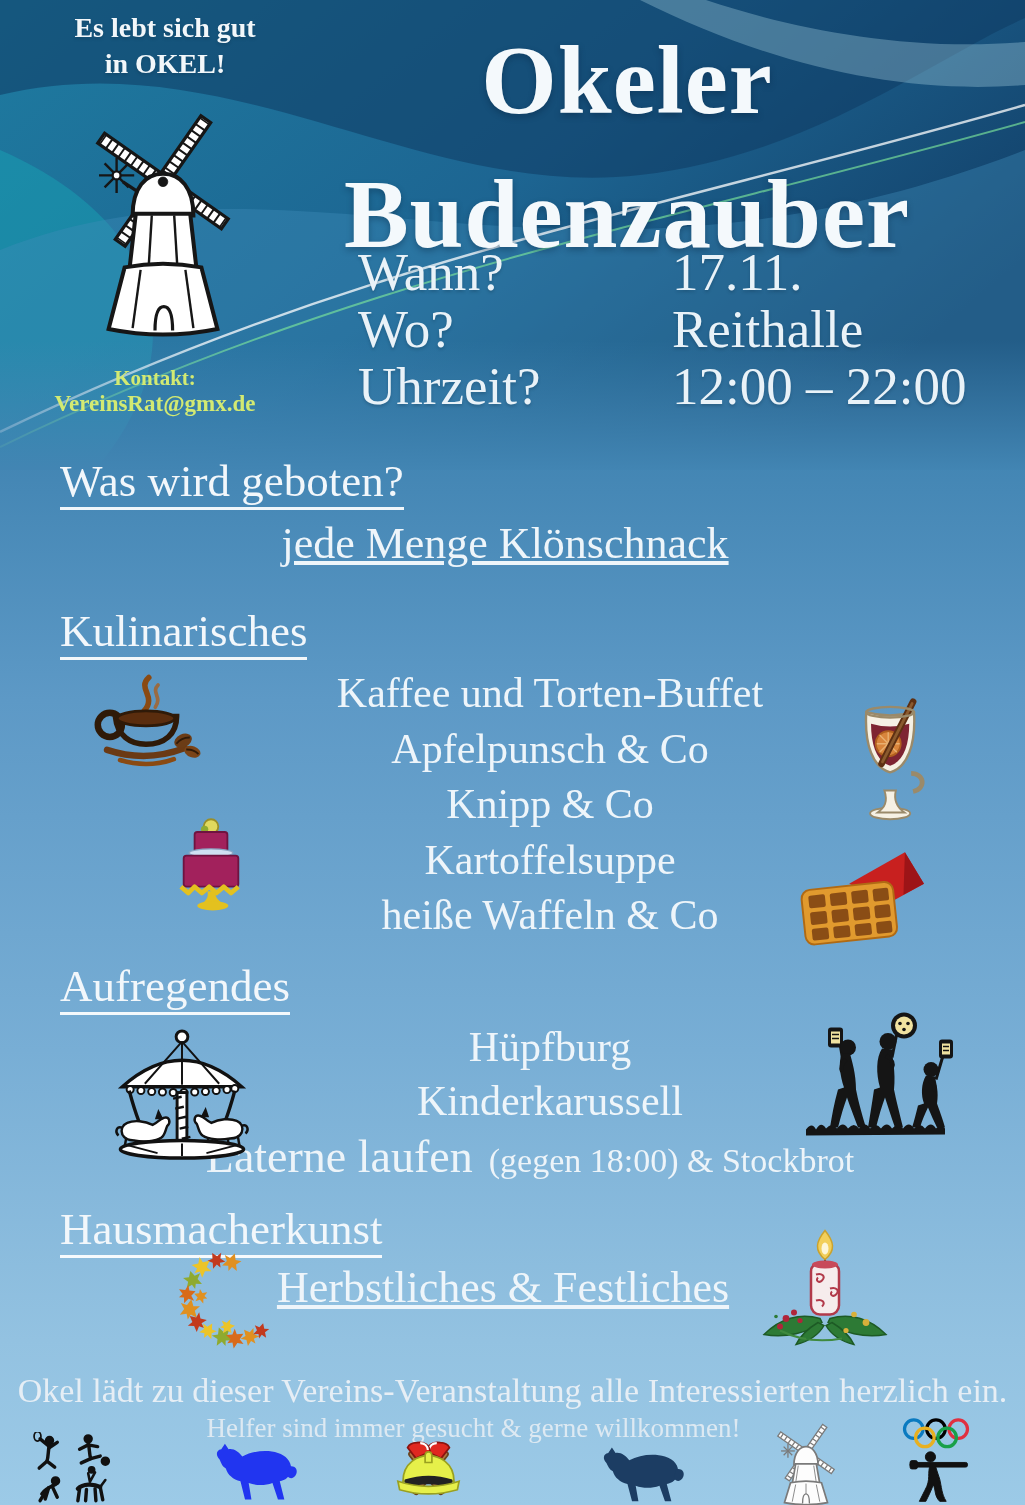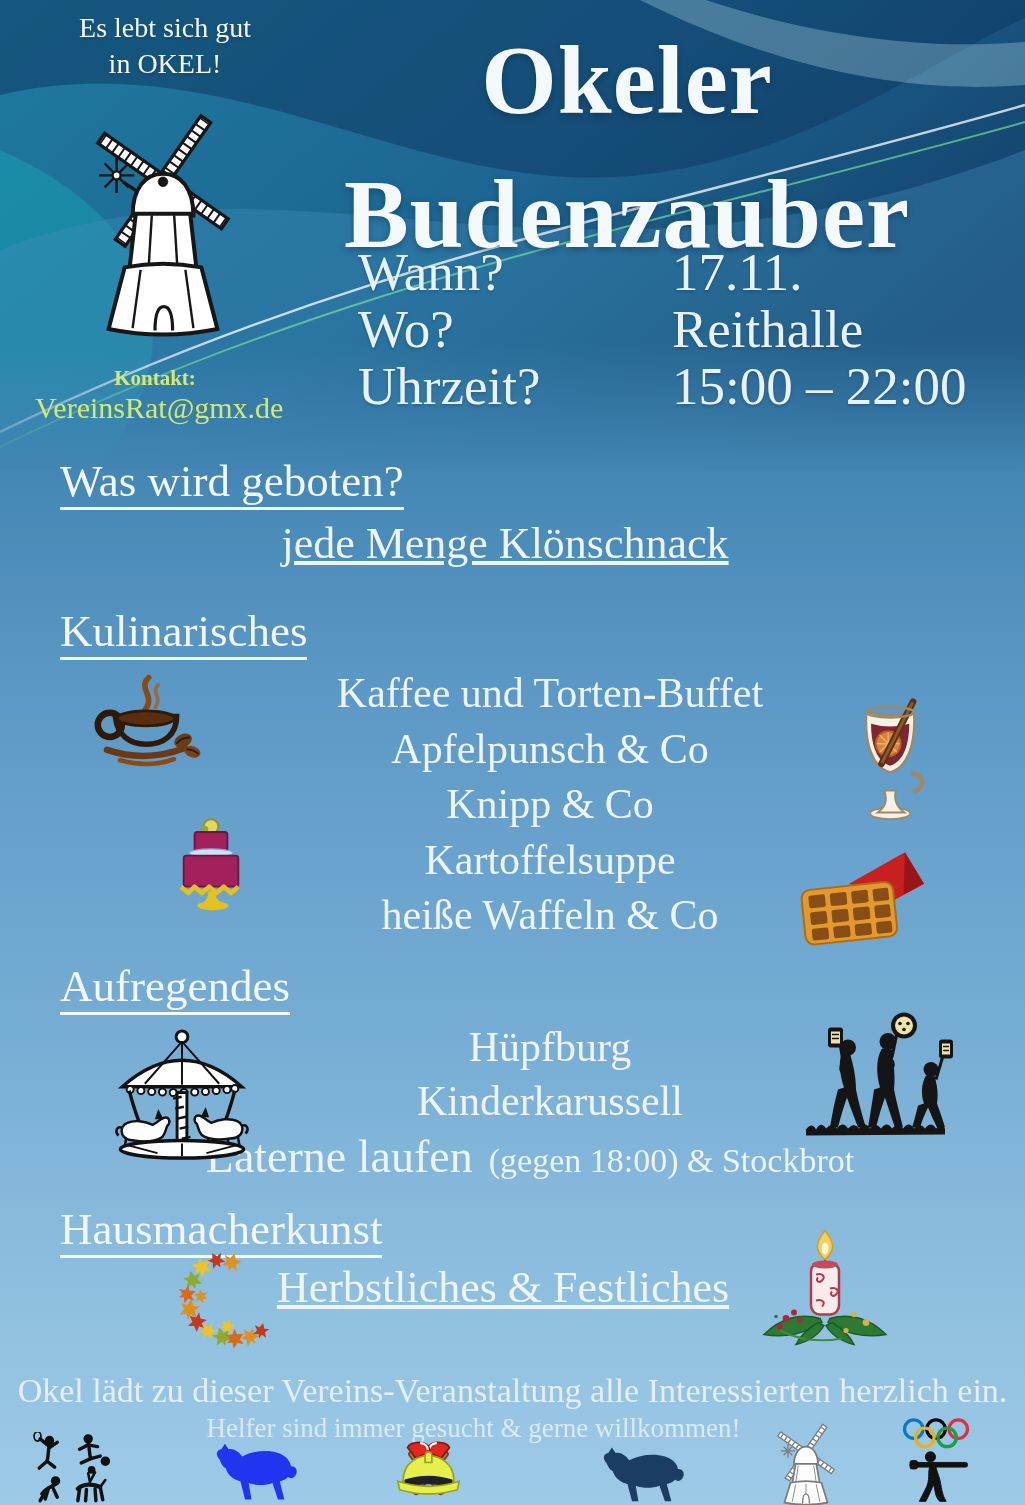--- a/index.html
+++ b/index.html
@@ -16,23 +16,23 @@
   }
   .bg-top{position:absolute;left:0;top:0;width:1025px;height:470px;}
   .abs{position:absolute;}
   .ctr{text-align:center;}
   .txtshadow{text-shadow:0 2px 3px rgba(10,40,60,.25);}
   .title{
     font-size:97px;font-weight:bold;line-height:134px;
     letter-spacing:1px;color:#f4f9fc;
     text-shadow:0 3px 6px rgba(5,30,55,.35);
   }
-  .tagline{font-size:28px;font-weight:normal;line-height:36px;color:#f2f7fa;}
+  .tagline{font-size:28px;font-weight:bold;line-height:36px;color:#f2f7fa;}
   .contact-label{font-size:21px;font-weight:bold;color:#d3ea72;}
-  .contact-email{font-size:30px;font-weight:normal;color:#d3ea72;}
+  .contact-email{font-size:23px;font-weight:bold;color:#d3ea72;}
   .detail{font-size:53px;color:#e9f2f8;}
   .heading{
     font-size:45px;color:#f2f7fb;display:inline-block;
     border-bottom:3px solid rgba(255,255,255,.92);
   }
   .bodyline{font-size:44px;color:#eef5fa;text-decoration:underline;}
   .list42{font-size:42px;line-height:55.5px;color:#eef5fa;}
   .lantern-main{font-size:46px;}
   .lantern-note{font-size:34px;margin-left:12px;}
   .footer1{font-size:34px;color:#e6eef5;}
@@ -124,21 +124,21 @@
   <div class="abs ctr title" style="left:277px;top:14px;width:700px;">
     <div>Okeler</div>
     <div>Budenzauber</div>
   </div>
 
   <div class="abs detail txtshadow" style="left:358px;top:242px;">Wann?</div>
   <div class="abs detail txtshadow" style="left:672px;top:242px;">17.11.</div>
   <div class="abs detail txtshadow" style="left:358px;top:299px;">Wo?</div>
   <div class="abs detail txtshadow" style="left:672px;top:299px;">Reithalle</div>
   <div class="abs detail txtshadow" style="left:358px;top:356px;">Uhrzeit?</div>
-  <div class="abs detail txtshadow" style="left:672px;top:356px;">15:00 – 22:00</div>
+  <div class="abs detail txtshadow" style="left:672px;top:356px;">12:00 – 22:00</div>
 
   <div class="abs" style="left:60px;top:455px;">
     <span class="heading">Was wird geboten?</span>
   </div>
   <div class="abs ctr bodyline" style="left:155px;top:518px;width:700px;">jede Menge Klönschnack</div>
 
   <div class="abs" style="left:60px;top:605px;">
     <span class="heading">Kulinarisches</span>
   </div>
   <div class="abs ctr list42" style="left:200px;top:666px;width:700px;">

